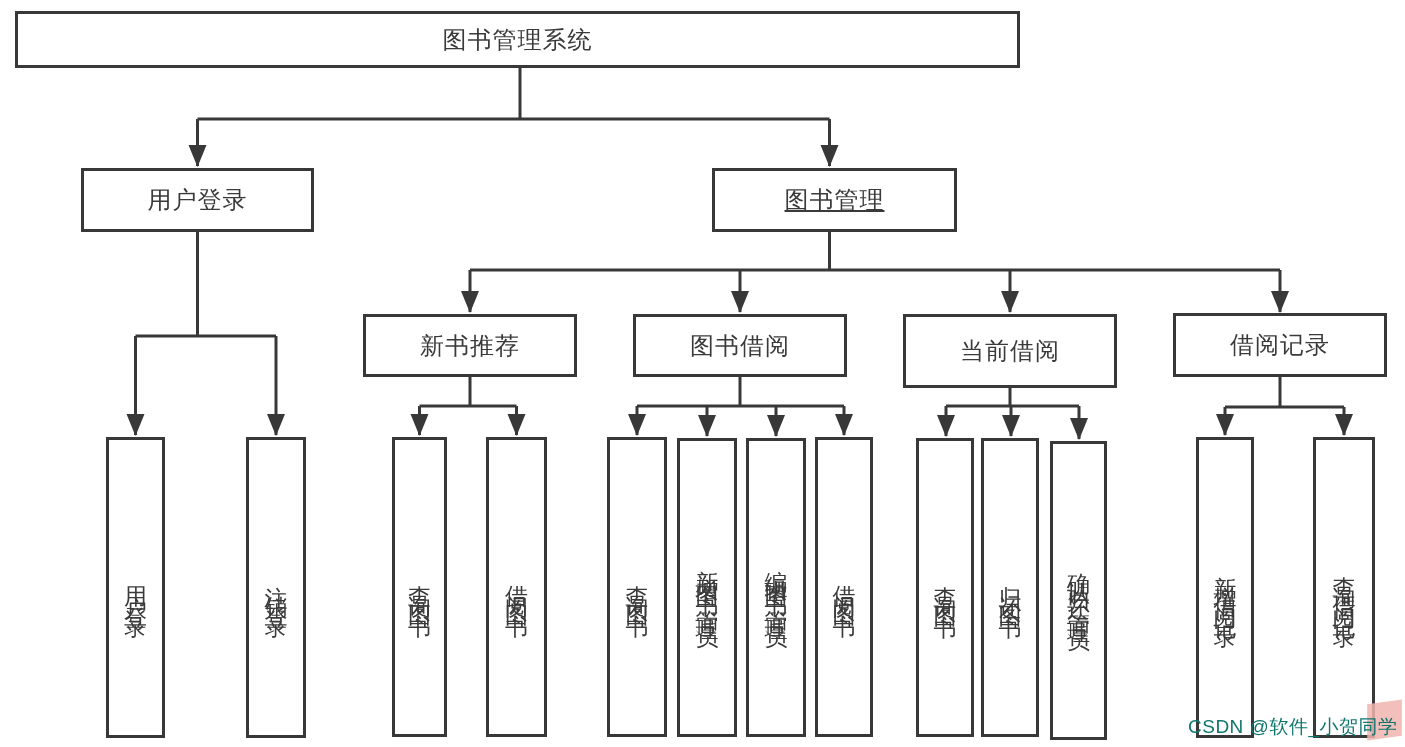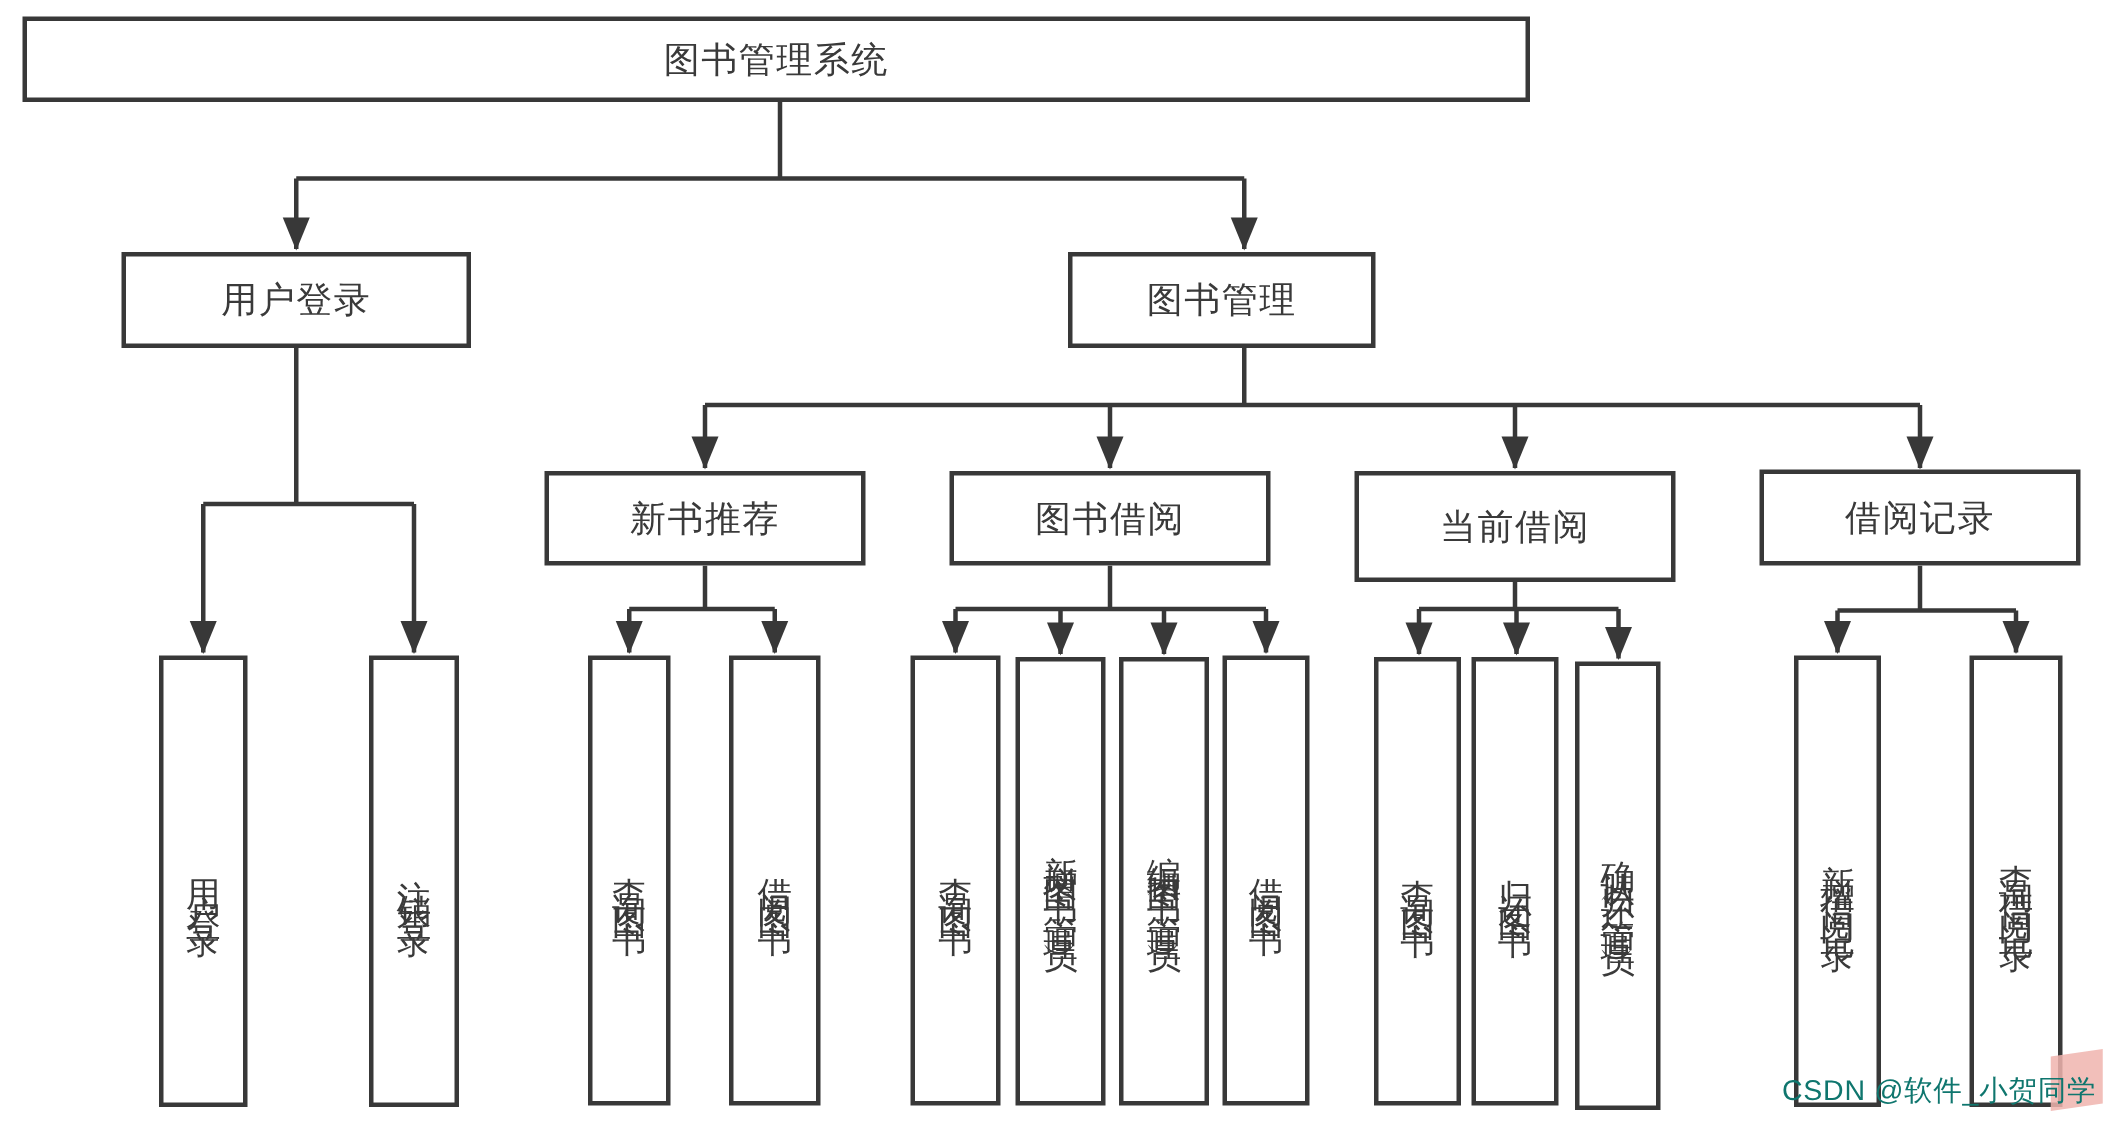--- a/index.html
+++ b/index.html
@@ -97,21 +97,21 @@
     </g>
   </svg>
 
   <div class="node h-node root-node" style="left:15px;top:11px;width:1005px;height:57px;">
     <span>图书管理系统</span>
   </div>
 
   <div class="node h-node" style="left:81px;top:168px;width:233px;height:64px;">
     <span>用户登录</span>
   </div>
-  <div class="node h-node" style="left:712px;top:168px;width:205px;height:64px;">
+  <div class="node h-node" style="left:712px;top:168px;width:245px;height:64px;text-decoration:underline;">
     <span>图书管理</span>
   </div>
 
   <div class="node h-node" style="left:363px;top:314px;width:214px;height:63px;">
     <span>新书推荐</span>
   </div>
   <div class="node h-node" style="left:633px;top:314px;width:214px;height:63px;">
     <span>图书借阅</span>
   </div>
   <div class="node h-node" style="left:903px;top:314px;width:214px;height:74px;">

